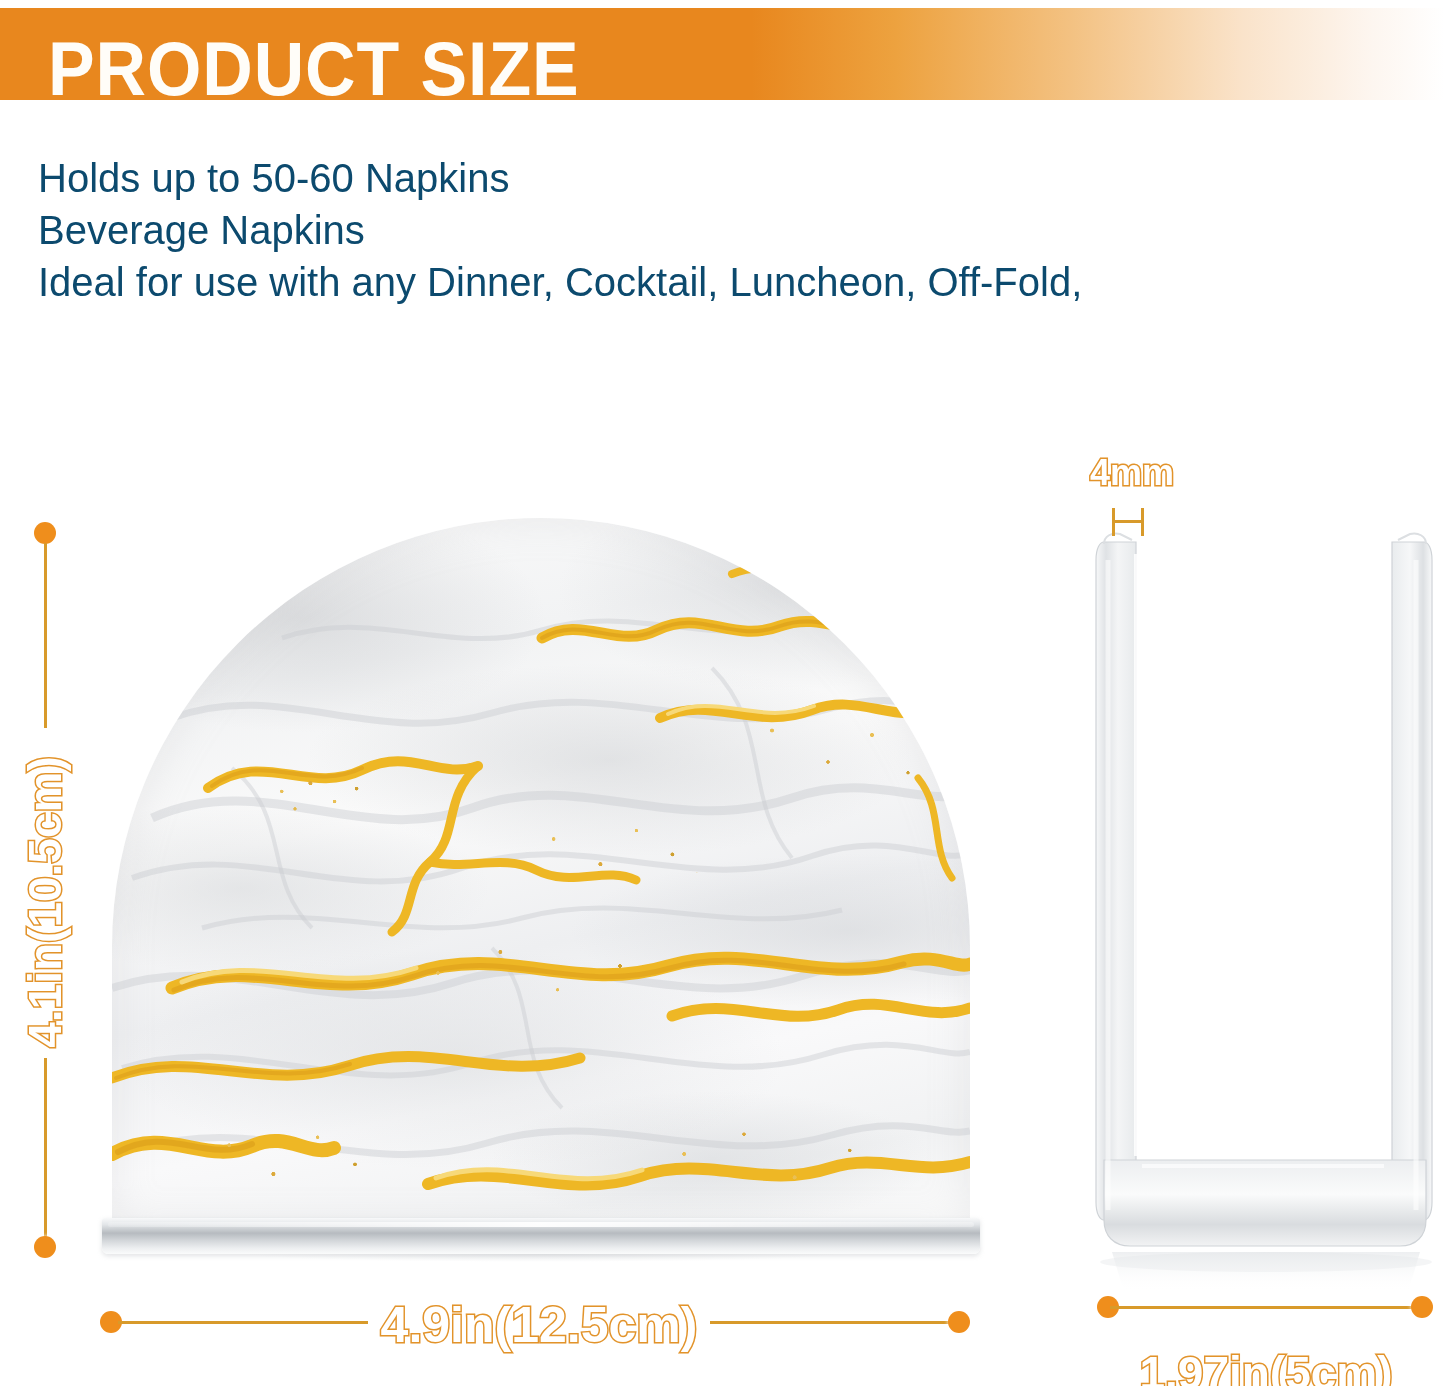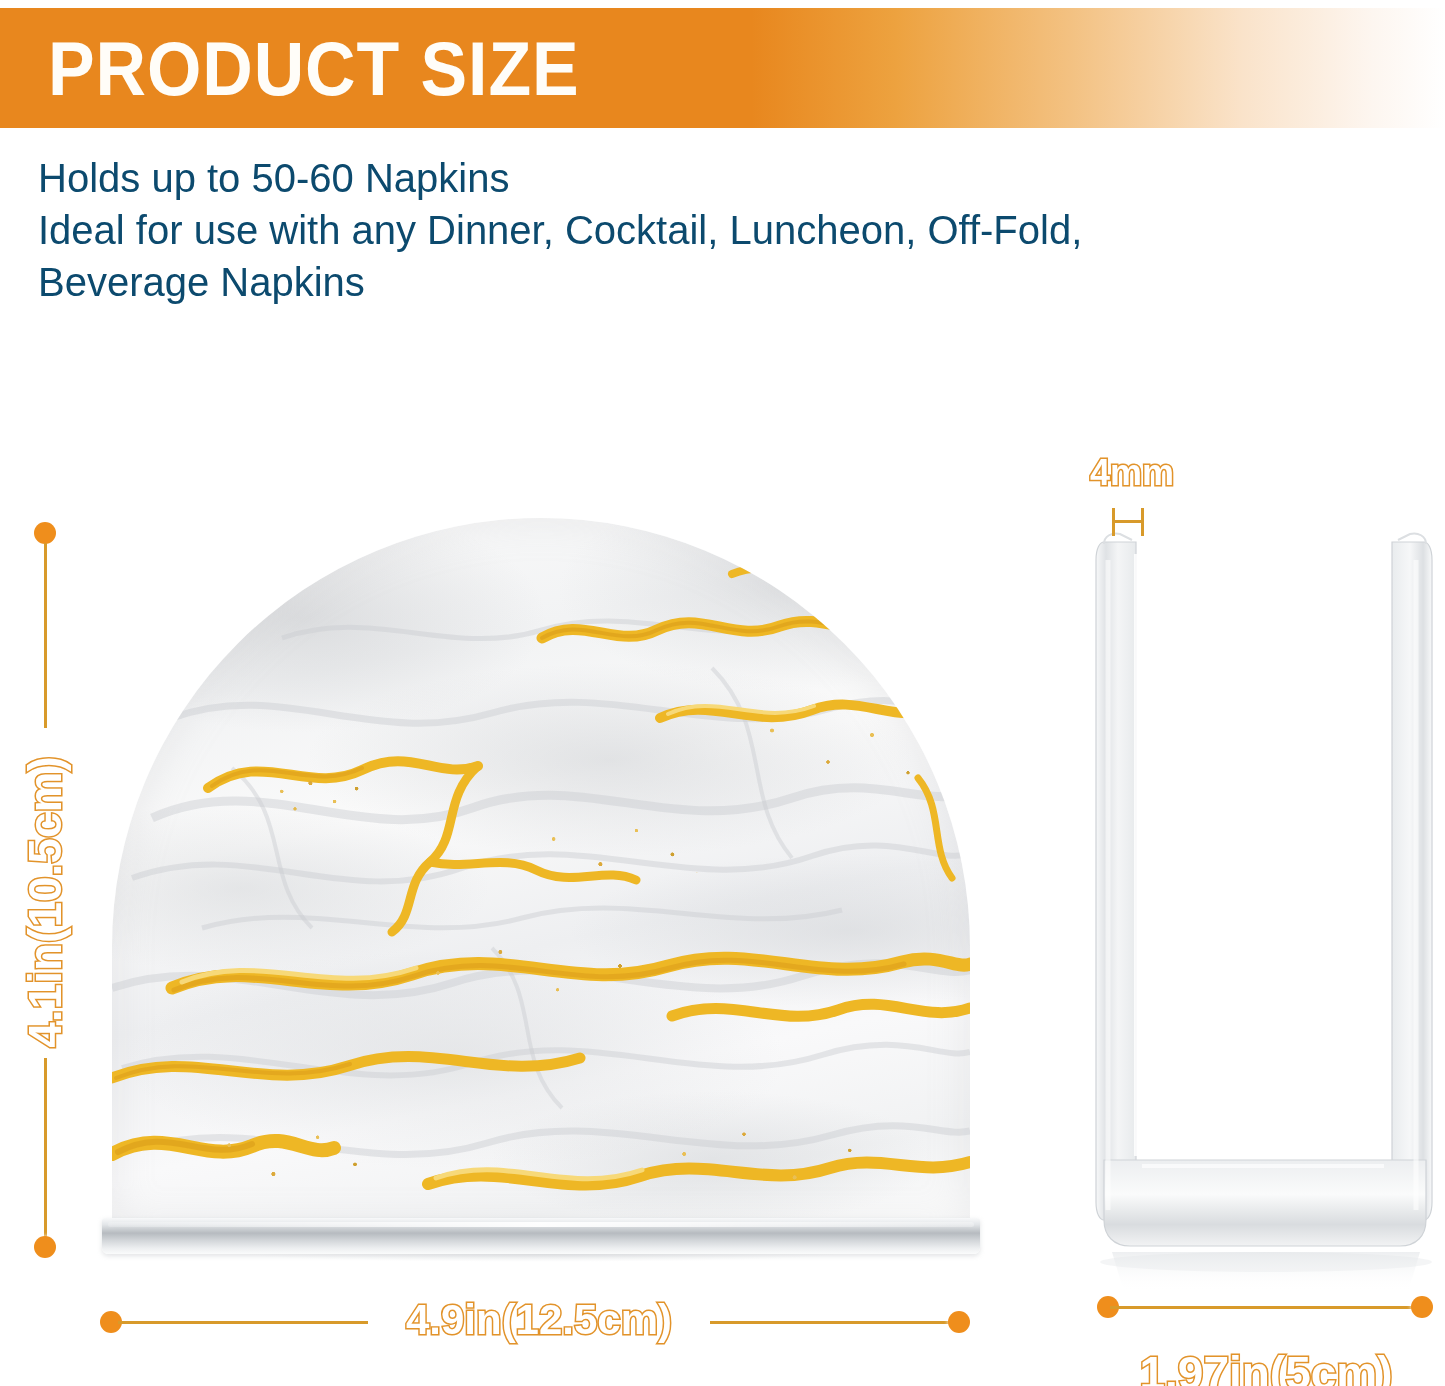--- a/index.html
+++ b/index.html
@@ -3,21 +3,21 @@
 <meta charset="utf-8">
 <style>
   html,body{margin:0;padding:0;}
   body{
     width:1445px;height:1386px;background:#fff;position:relative;overflow:hidden;
     font-family:"Liberation Sans", sans-serif;
   }
 
   
   .banner{
-    position:absolute;left:0;top:8px;width:1445px;height:120px;
+    position:absolute;left:0;top:8px;width:1445px;height:92px;
     background:linear-gradient(to right,#e8871e 0%,#e8871e 52%,#eda23f 62%,#f3c181 74%,#fae3ca 86%,#fdf6f0 95%,#ffffff 100%);
   }
   .banner-title{
     position:absolute;left:48px;top:18px;
     font-size:76px;line-height:86px;font-weight:bold;color:#fffdf8;
     letter-spacing:1px;
     transform:scaleX(0.92);transform-origin:left center;
     white-space:nowrap;
   }
 
@@ -109,22 +109,22 @@
 </style>
 </head>
 <body>
 
 <div class="banner">
   <div class="banner-title">PRODUCT SIZE</div>
 </div>
 
 <div class="copy">
   <div class="line">Holds up to 50-60 Napkins</div>
+  <div class="line">Beverage Napkins</div>
   <div class="line">Ideal for use with any Dinner, Cocktail, Luncheon, Off-Fold,</div>
-  <div class="line">Beverage Napkins</div>
 </div>
 
 <div class="front-view">
 
   <div class="panel">
 
     <svg class="swirls" viewBox="0 0 858 712" preserveAspectRatio="none">
       <path d="M40,300 C150,250 250,330 360,290 C470,250 560,320 680,280 C760,253 810,290 858,275" stroke-width="9"></path>
       <path d="M20,360 C140,318 230,392 350,350 C470,308 580,380 700,338 C780,310 830,348 858,335" stroke-width="6"></path>
       <path d="M60,200 C170,160 260,230 380,195 C500,160 600,225 720,190 C790,170 830,198 858,188" stroke-width="7"></path>
@@ -261,21 +261,21 @@
 
 <div class="dim-cap" style="left:34px;top:522px;"></div>
 <div class="dim-line" style="left:44px;top:543px;width:3px;height:185px;"></div>
 <div class="dim-label v" style="left:-115px;top:875px;width:320px;text-align:center;font-size:46px;
             transform:rotate(-90deg);">4.1in(10.5cm)</div>
 <div class="dim-line" style="left:44px;top:1058px;width:3px;height:190px;"></div>
 <div class="dim-cap" style="left:34px;top:1236px;"></div>
 
 <div class="dim-cap" style="left:100px;top:1311px;"></div>
 <div class="dim-line" style="left:118px;top:1321px;width:250px;height:3px;"></div>
-<div class="dim-label" style="left:374px;top:1296px;width:330px;text-align:center;font-size:42px;">4.9in(12.5cm)</div>
+<div class="dim-label" style="left:374px;top:1296px;width:330px;text-align:center;font-size:50px;">4.9in(12.5cm)</div>
 <div class="dim-line" style="left:710px;top:1321px;width:245px;height:3px;"></div>
 <div class="dim-cap" style="left:948px;top:1311px;"></div>
 
 <div class="dim-cap" style="left:1097px;top:1296px;"></div>
 <div class="dim-line" style="left:1110px;top:1306px;width:312px;height:3px;"></div>
 <div class="dim-cap" style="left:1411px;top:1296px;"></div>
 <div class="dim-label" style="left:1106px;top:1322px;width:320px;text-align:center;font-size:46px;margin-top:24px;">1.97in(5cm)</div>
 
 <div class="dim-label" style="left:1062px;top:452px;width:140px;text-align:center;font-size:36px;">4mm</div>
 <div class="tick-v" style="left:1112px;top:508px;height:28px;"></div>

